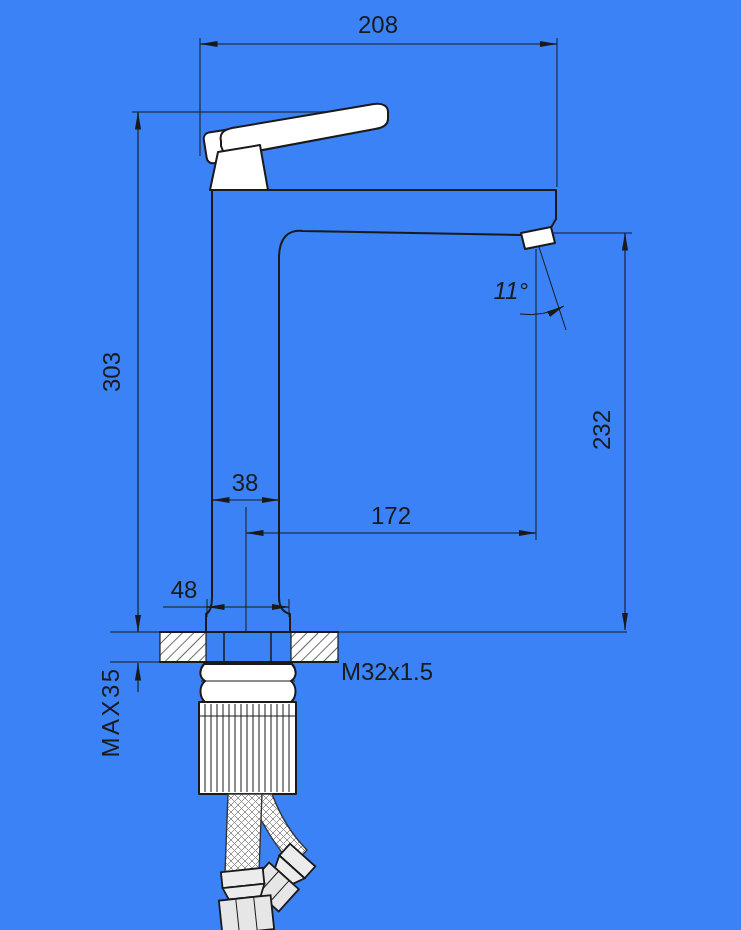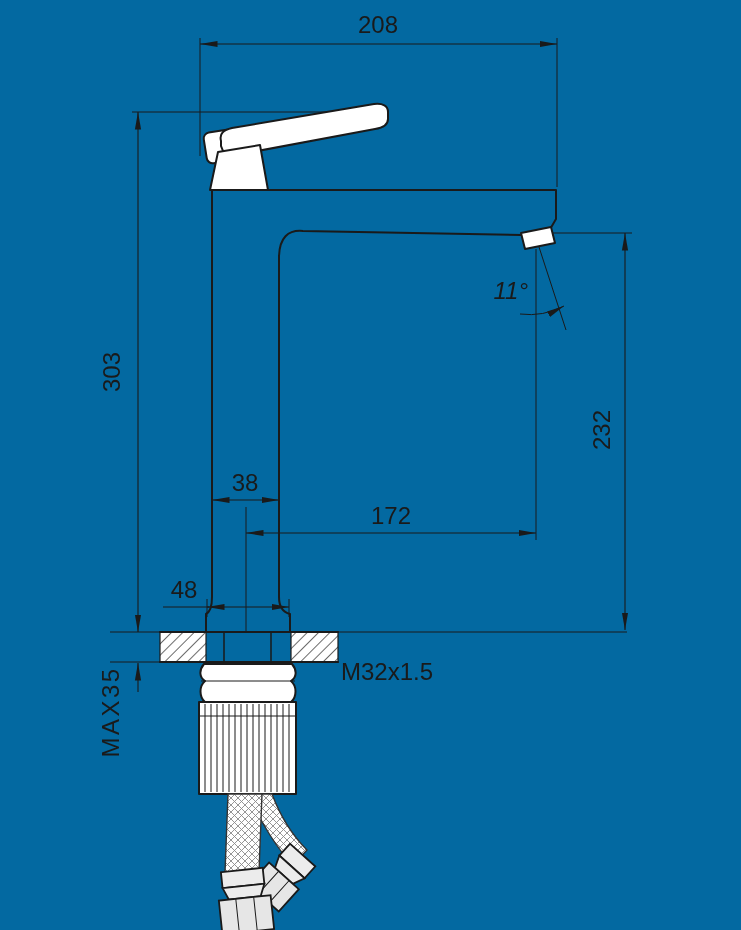--- a/index.html
+++ b/index.html
@@ -4,21 +4,21 @@
 <style>
   html, body {
     margin: 0;
     padding: 0;
     background: #ffffff;
   }
   .stage {
     position: relative;
     width: 741px;
     height: 930px;
-    background: #0369a1;
+    background: #3b82f6;
     overflow: hidden;
   }
   svg { display: block; }
   .obj   { stroke: #1a1a1a; stroke-width: 2;   fill: none; stroke-linejoin: round; stroke-linecap: round; }
   .objf  { stroke: #1a1a1a; stroke-width: 2;   fill: #ffffff; stroke-linejoin: round; }
   .med   { stroke: #1a1a1a; stroke-width: 1.5; fill: none; }
   .thin  { stroke: #1a1a1a; stroke-width: 1;   fill: none; }
   .dim   { stroke: #1a1a1a; stroke-width: 1.1; fill: none; }
   .rib   { stroke: #1a1a1a; stroke-width: 1;   fill: none; }
   .dimtext {

